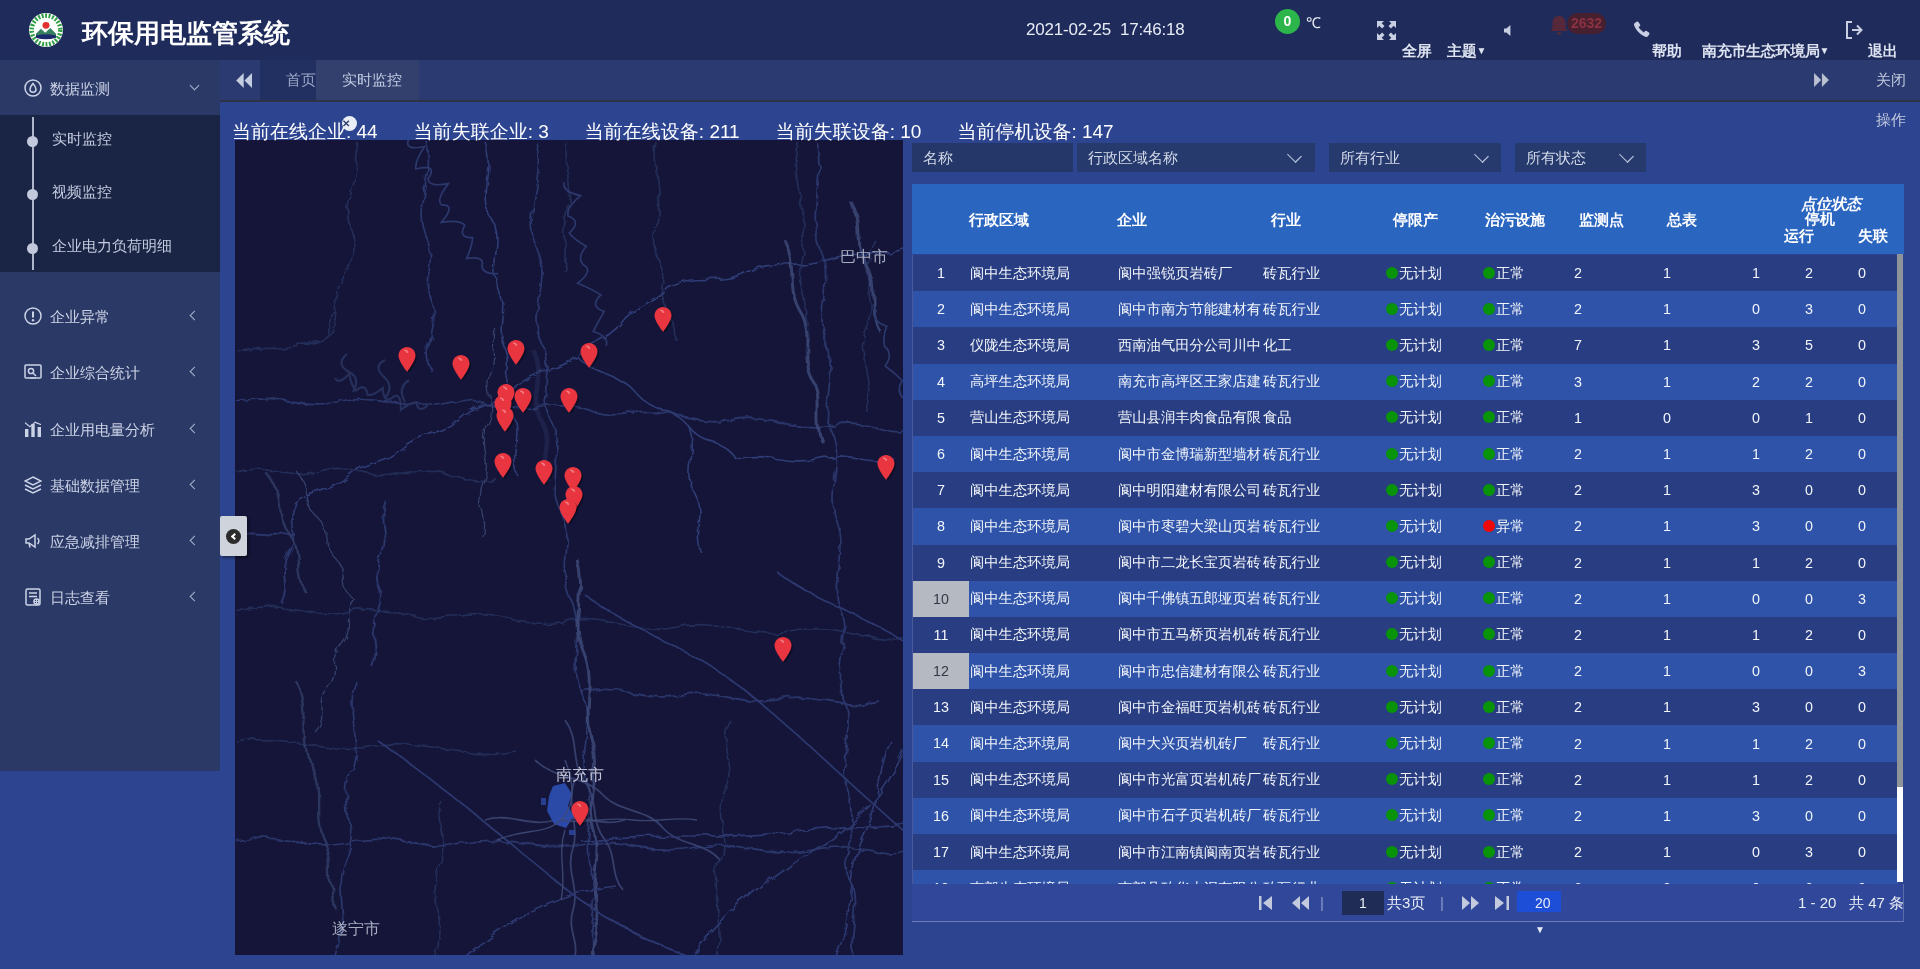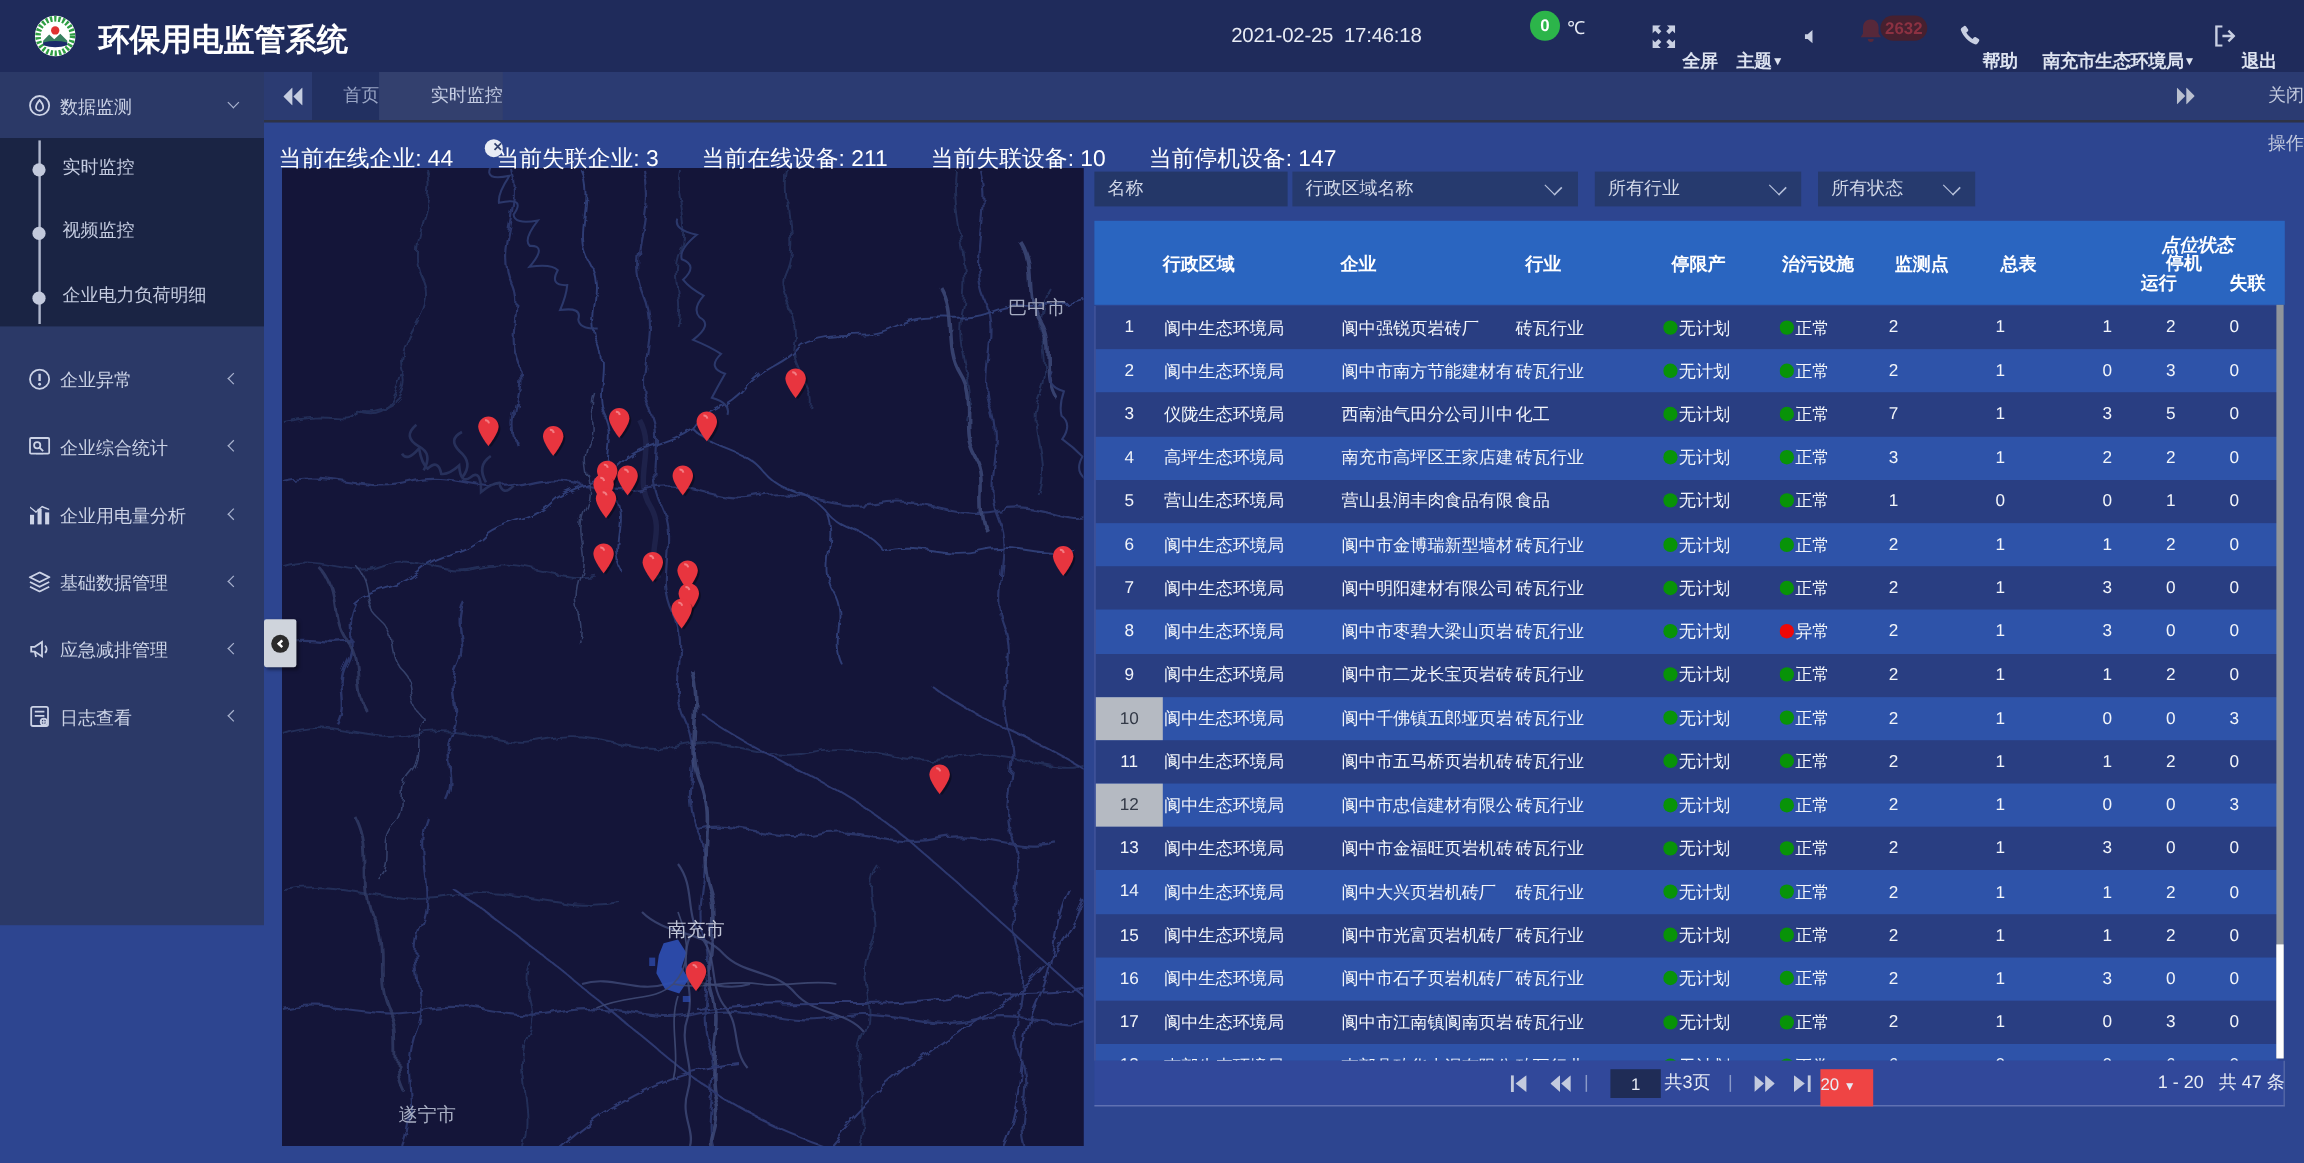--- a/index.html
+++ b/index.html
@@ -6,21 +6,21 @@
 .abs{position:absolute;}
 
 #header{position:absolute;left:0;top:0;width:1920px;height:60px;background:#1f2b5b;z-index:30;}
 #title{position:absolute;left:82px;top:16px;font-size:26px;font-weight:bold;color:#fff;}
 #htime{position:absolute;left:1026px;top:20px;font-size:17px;color:#e8ecf5;letter-spacing:-0.2px;}
 #tempbadge{position:absolute;left:1275px;top:9px;width:25px;height:25px;border-radius:50%;background:#2cb54a;color:#fff;font-size:14px;font-weight:bold;text-align:center;line-height:25px;}
 #tempc{position:absolute;left:1306px;top:12px;font-size:15px;color:#e8ecf5;}
 .hitem{position:absolute;top:22px;font-size:15px;font-weight:bold;color:#dde3f0;letter-spacing:-0.3px;margin-top:20px;}
 
 #tabbar{position:absolute;left:220px;top:60px;width:1700px;height:42px;background:#2b3b72;z-index:25;border-bottom:2px solid #2e3346;}
-.tab{position:absolute;top:0;height:40px;font-size:15px;line-height:40px;text-align:right;color:#aeb8d6;padding-left:26px;}
+.tab{position:absolute;top:0;height:40px;font-size:15px;line-height:40px;text-align:left;color:#aeb8d6;padding-left:26px;}
 #tab1{left:40px;width:56px;background:#223061;color:#9ba6c6;}
 #tab2{left:96px;width:103px;background:#33406e;color:#c3cbe2;}
 
 #sidebar{position:absolute;left:0;top:60px;width:220px;height:711px;background:#2b3967;z-index:20;overflow:hidden;}
 .mitem{position:absolute;left:0;width:220px;height:56px;color:#ccd3e6;font-size:15px;}
 .mitem .mtxt{position:absolute;left:50px;top:20px;}
 .mitem .micon{position:absolute;left:24px;top:19px;width:18px;height:18px;}
 .mitem .arr{position:absolute;left:191px;top:24px;width:7px;height:7px;border-left:1.6px solid #aab3cf;border-bottom:1.6px solid #aab3cf;transform:rotate(45deg);}
 #submenu{position:absolute;left:0;top:55px;width:220px;height:157px;background:#1a2444;}
 .smitem{position:absolute;left:52px;color:#c5cce0;font-size:15px;}
@@ -57,21 +57,21 @@
 .c10{width:50px;padding-left:3px;}
 .gdot,.rdot{display:inline-block;width:12px;height:12px;border-radius:50%;background:#089308;margin-right:1px;vertical-align:-1px;}
 .rdot{background:#ee0808;}
 
 #sbtrack{position:absolute;left:1897px;top:254px;width:6px;height:628px;background:#8f949b;}
 #sbthumb{position:absolute;left:1897px;top:787px;width:6px;height:95px;background:#fdfdfd;}
 
 #pager{position:absolute;left:912px;top:884px;width:992px;height:38px;background:#31489a;border-bottom:1px solid #6b7cb8;border-right:1px solid #5b6da8;color:#e8ecf5;font-size:15px;z-index:4;}
 #pager .pi{position:absolute;top:0;height:38px;line-height:38px;}
 #pginput{position:absolute;left:430px;top:7px;width:42px;height:24px;background:#1f2c56;color:#e8ecf5;text-align:center;line-height:24px;font-size:14px;}
-#pgsel{position:absolute;left:605px;top:7px;width:44px;height:31px;background:#ef4444;color:#e8ecf5;font-size:14px;line-height:25px;padding-left:0;}
+#pgsel{position:absolute;left:605px;top:7px;width:44px;height:21px;background:#1d4ed8;color:#e8ecf5;font-size:14px;line-height:25px;padding-left:18px;}
 </style></head>
 <body>
 
 <div id="header">
   <svg class="abs" style="left:29px;top:13px" width="34" height="34" viewBox="0 0 44 44">
     <circle cx="22" cy="22" r="22" fill="#fff"></circle>
     <circle cx="22" cy="22" r="18.5" fill="none" stroke="#2f9e44" stroke-width="6" stroke-dasharray="2.5 2"></circle>
     <circle cx="22" cy="22" r="15.5" fill="#fff"></circle>
     <circle cx="22" cy="16" r="4.5" fill="#e03131"></circle>
     <path d="M9 27 L15.5 20.5 L21 25.5 L27.5 19.5 L35 27 L35 30 L9 30 Z" fill="#37805f"></path>

